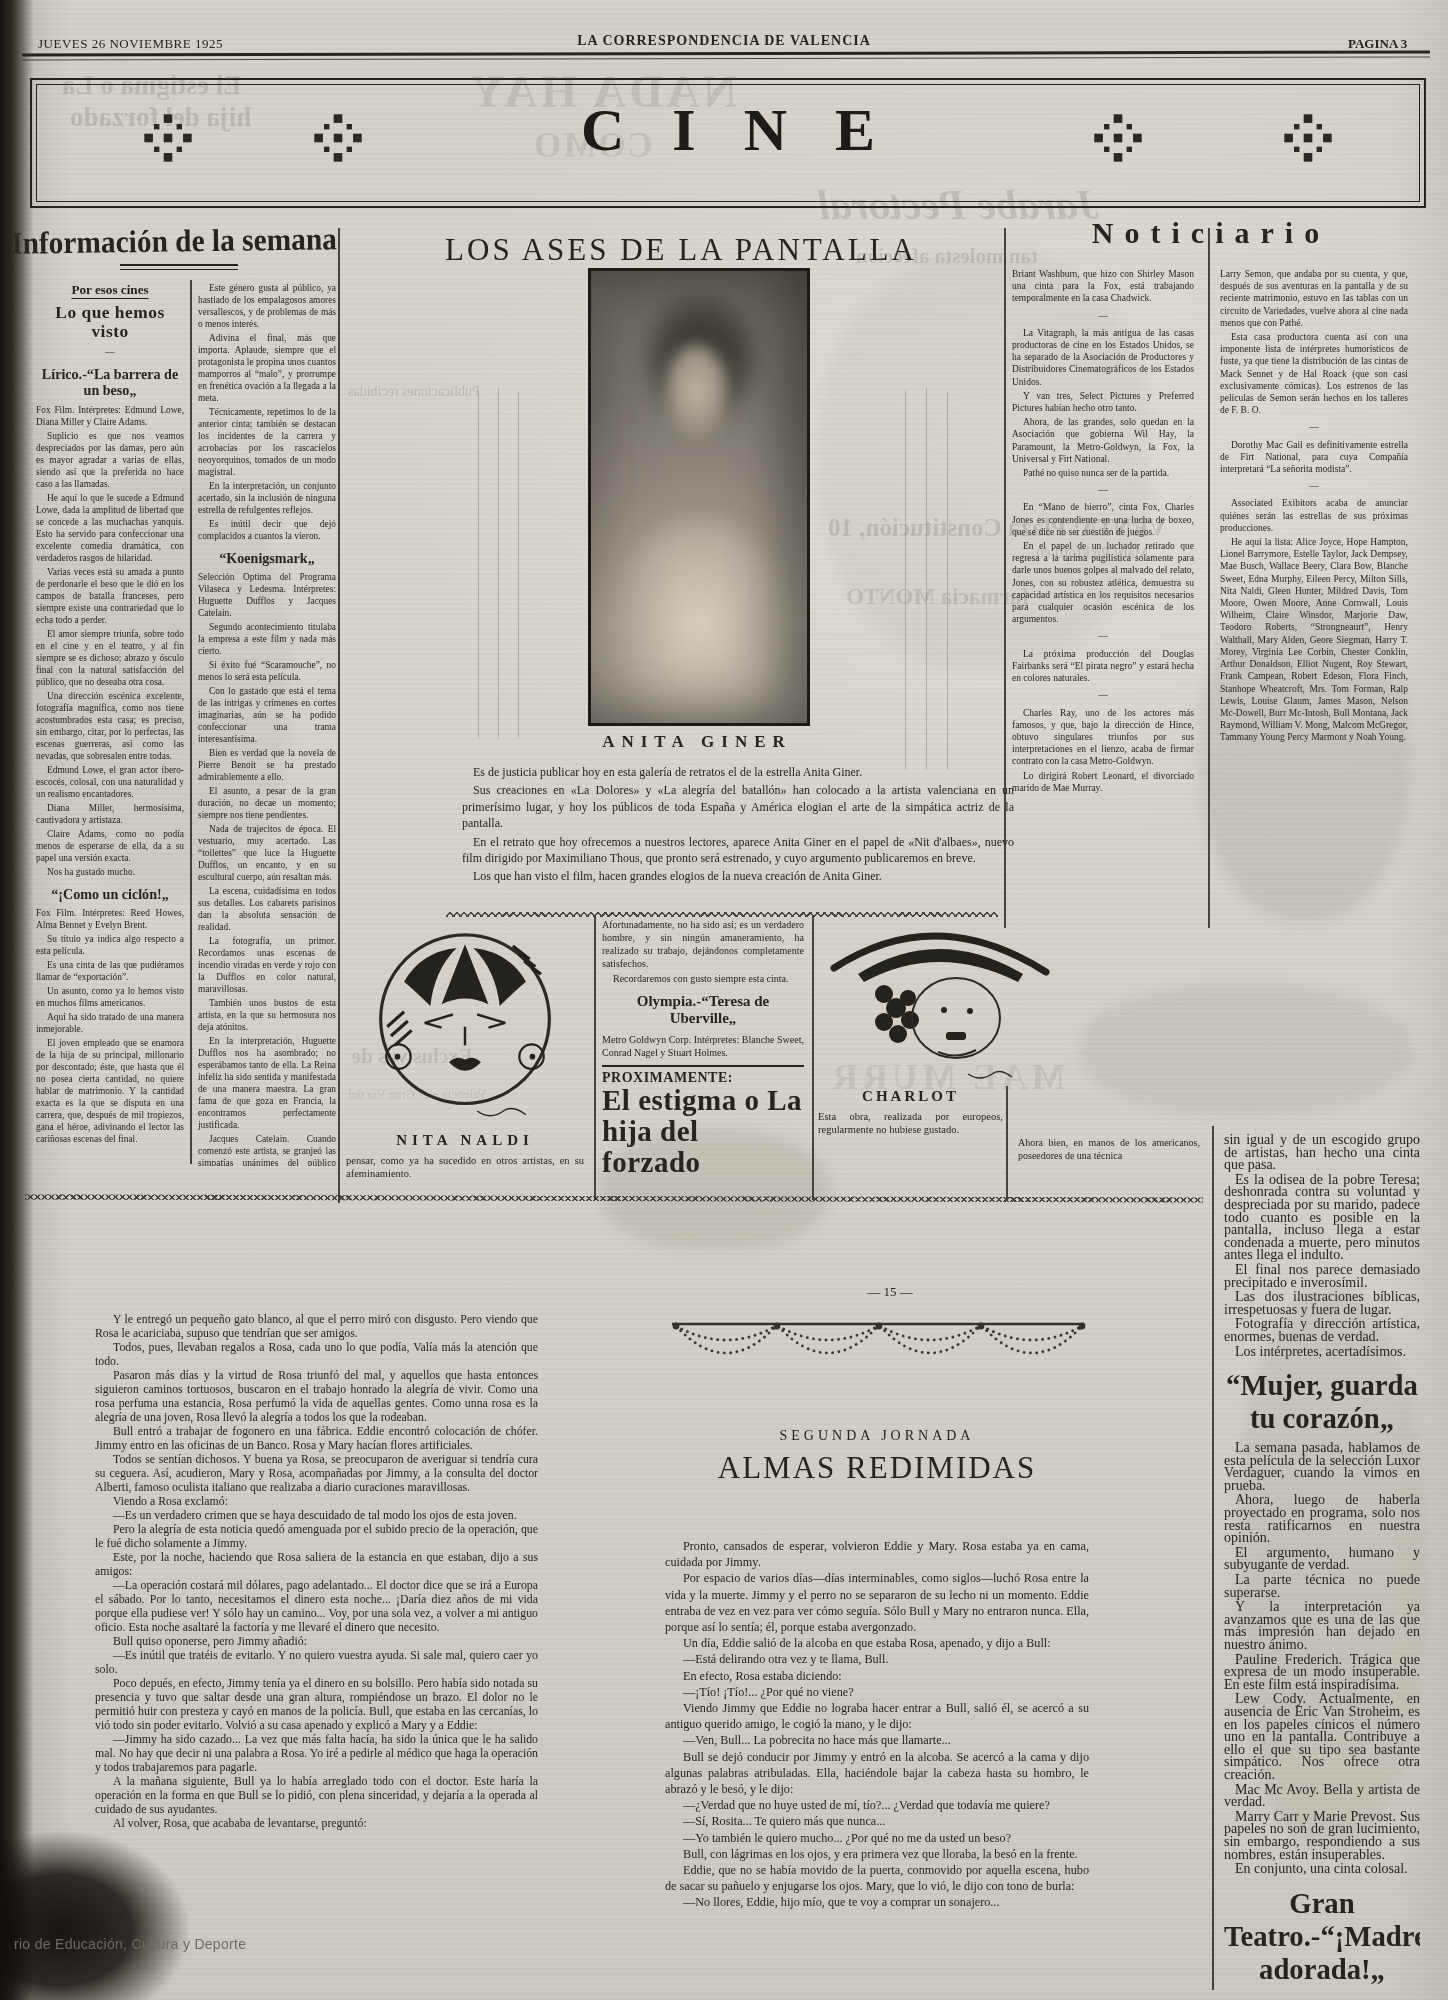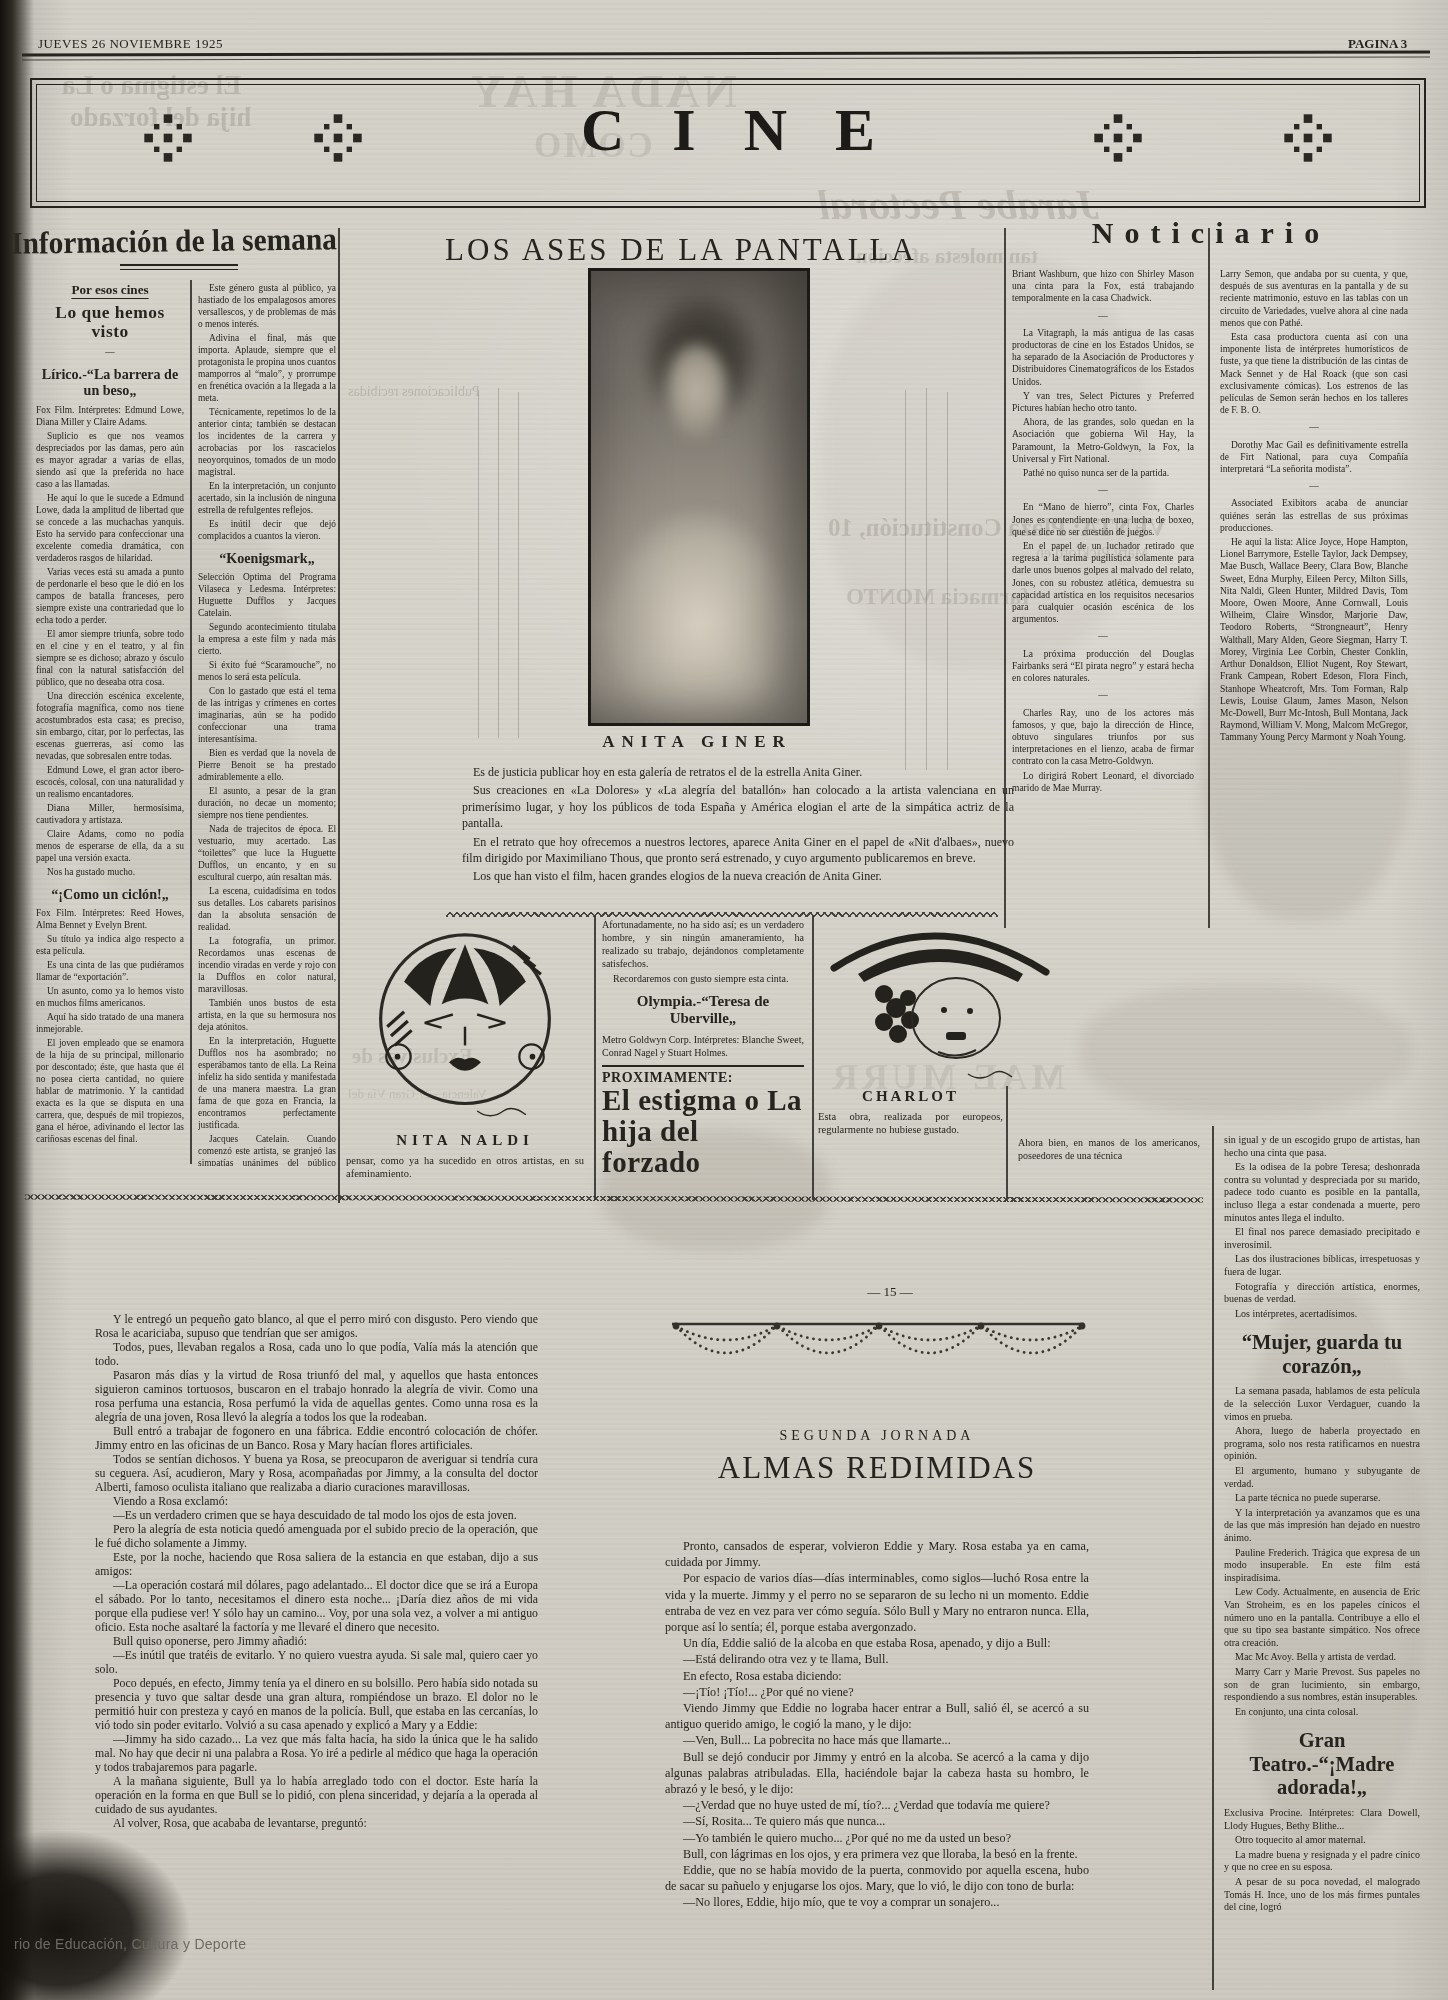--- a/index.html
+++ b/index.html
@@ -91,21 +91,21 @@
   
   #ad{left:1062px;top:930px;width:352px;height:184px;border:3px solid #1f1d19;text-align:center;overflow:hidden;}
   #ad-inner{position:absolute;inset:2.5px;border:1px solid #1f1d19;padding-top:6px;}
   #ad-brand{font-family:"Liberation Sans",sans-serif;font-size:36px;letter-spacing:9px;font-weight:400;line-height:1;}
   #ad-line1{font-size:12.5px;font-weight:700;margin-top:1px;}
   #ad-movie{font-size:43px;letter-spacing:7px;line-height:1.05;font-weight:400;}
   #ad-line2{font-size:12px;font-weight:700;}
   #ad-star{font-size:37px;letter-spacing:9px;line-height:1.05;font-weight:400;}
   
   #ahora-col{left:1018px;top:1136px;width:182px;height:56px;font-size:10px;line-height:13px;overflow:hidden;}
-  #rev-col{left:1224px;top:1134px;width:196px;height:856px;font-size:10px;line-height:12.6px;overflow:hidden;}
+  #rev-col{left:1224px;top:1134px;width:196px;height:856px;font-size:14px;line-height:12.6px;overflow:hidden;}
   
   .novel{font-size:11.8px;line-height:14px;text-align:justify;overflow:hidden;}
   .novel div{text-indent:18px;margin:0;}
   #novel-a{left:95px;top:1312px;width:443px;height:632px;}
   #novel-b{left:665px;top:1538px;width:424px;height:448px;font-size:12.2px;line-height:16.2px;}
   #novel-pageno{left:830px;top:1284px;width:120px;text-align:center;font-size:13px;}
   #garland{left:668px;top:1318px;width:420px;height:66px;}
   #jornada{left:665px;top:1428px;width:424px;text-align:center;font-size:14px;letter-spacing:4px;}
   #almas{left:665px;top:1450px;width:424px;text-align:center;font-size:31px;letter-spacing:2px;}
 </style>
@@ -129,20 +129,21 @@
   <span class="abs bleed b12">Valencia - 27 Gran Vía del</span>
 
   <div class="abs stain" style="left:1200px;top:590px;width:210px;height:330px;"></div>
   <div class="abs stain" style="left:1235px;top:1290px;width:190px;height:560px;opacity:.7;"></div>
   <div class="abs stain" style="left:600px;top:1130px;width:230px;height:120px;"></div>
   <div class="abs stain" style="left:1080px;top:985px;width:330px;height:130px;opacity:.8;"></div>
   <div class="abs stain" style="left:40px;top:470px;width:250px;height:430px;opacity:.5;"></div>
   <div class="abs stain" style="left:820px;top:250px;width:330px;height:420px;opacity:.45;"></div>
 
   <div class="abs" id="hdr-date">JUEVES 26 NOVIEMBRE 1925</div>
+  <div class="abs" id="hdr-paper">LA CORRESPONDENCIA DE VALENCIA</div>
   <div class="abs" id="hdr-page">PAGINA 3</div>
   <div class="abs hr1"></div>
   <div class="abs hr2"></div>
 
   <div class="abs" id="mast">
     <div id="mast-inner"></div>
     <svg class="orn" style="left:108px" viewBox="0 0 52 52">
         <g fill="#2a2823">
           <rect x="22" y="22" width="8" height="8"></rect>
           <rect x="22" y="4" width="8" height="8"></rect>

